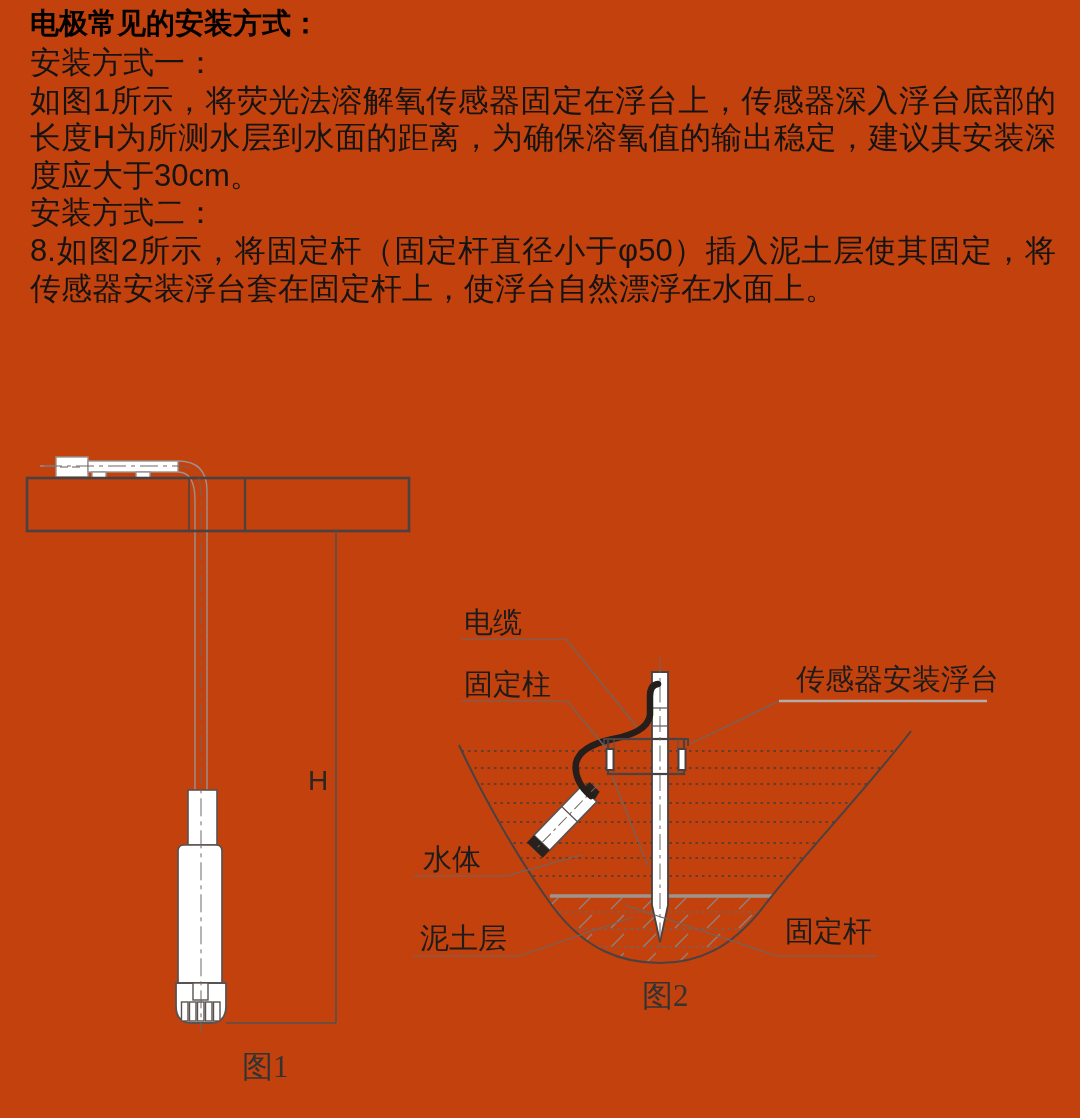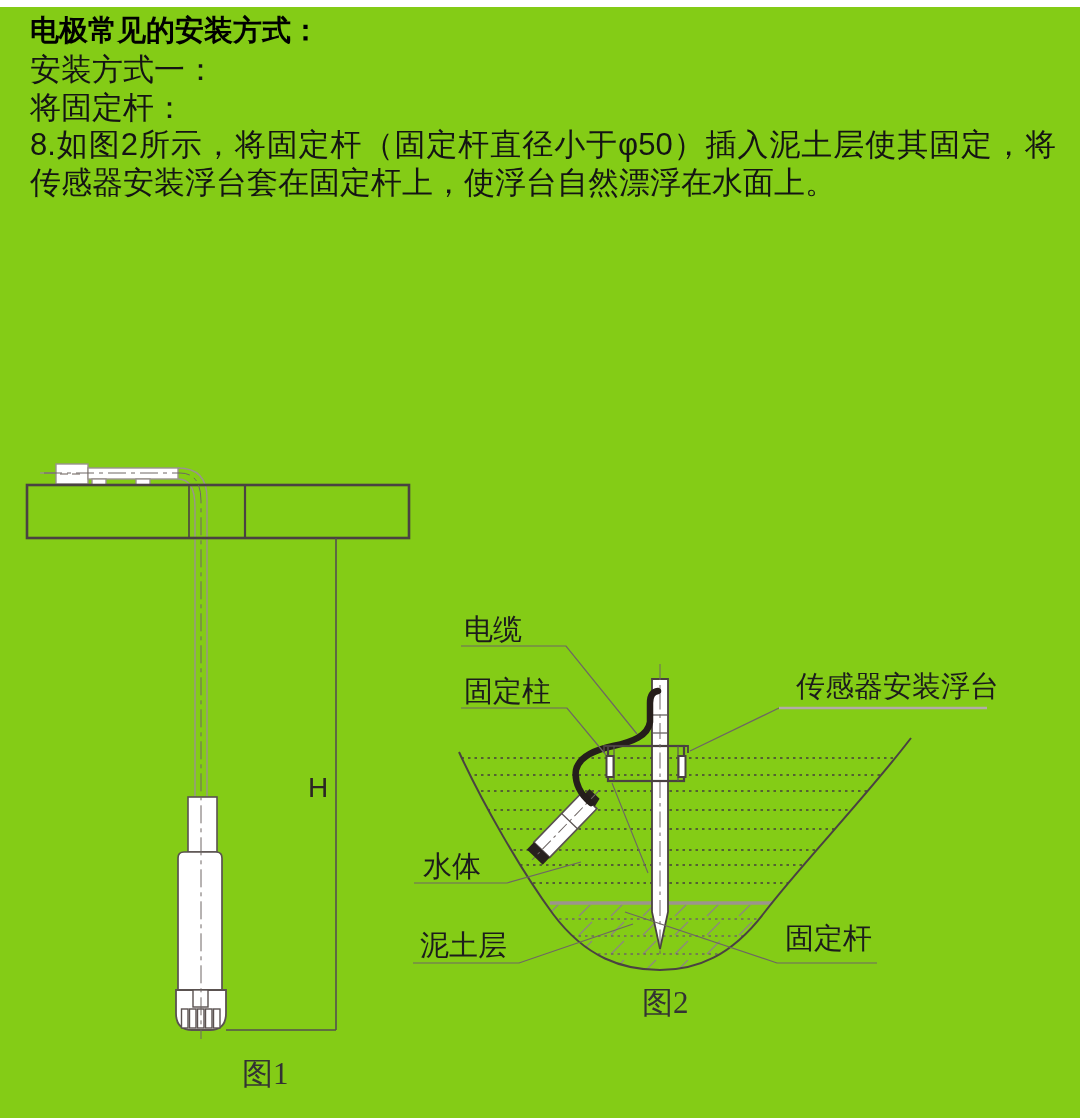--- a/index.html
+++ b/index.html
@@ -1,21 +1,21 @@
 <!DOCTYPE html>
 <html><head>
 <meta charset="utf-8">
 <style>
   html,body{margin:0;padding:0;background:#ffffff;}
   body{
     width:1080px;height:1118px;position:relative;overflow:hidden;
     font-family:"Liberation Sans","DejaVu Sans",sans-serif;
     -webkit-font-smoothing:antialiased;
   }
-  .page{position:absolute;inset:0;background:#84cc16;margin-top:7px;}
+  .page{position:absolute;inset:0;background:#c2410c;}
   .text-block{
     position:absolute;left:0;top:0;width:1080px;
     padding:2px 24px 0 30px;box-sizing:border-box;
   }
   .doc-title{
     font-size:29px;line-height:42px;font-weight:700;margin:0;color:#000;
   }
   .doc-par{
     font-size:31px;line-height:37.6px;margin:0;color:#141414;font-weight:500;
     text-align:justify;
@@ -26,21 +26,22 @@
   text.caption{font-size:31px;fill:#333;font-family:"Liberation Serif","DejaVu Serif",serif;}
 </style>
 </head>
 <body>
 
 <div class="page">
 
   <div class="text-block">
     <h1 class="doc-title">电极常见的安装方式：</h1>
     <p class="doc-par">安装方式一：</p>
-    <p class="doc-par">将固定杆：</p>
+    <p class="doc-par">如图1所示，将荧光法溶解氧传感器固定在浮台上，传感器深入浮台底部的长度H为所测水层到水面的距离，为确保溶氧值的输出稳定，建议其安装深度应大于30cm。</p>
+    <p class="doc-par">安装方式二：</p>
     <p class="doc-par">8.如图2所示，将固定杆（固定杆直径小于φ50）插入泥土层使其固定，将传感器安装浮台套在固定杆上，使浮台自然漂浮在水面上。</p>
   </div>
 
   <svg style="left:0;top:430px" width="430" height="688" viewBox="0 430 430 688">
 
     <g stroke="#9a938f" fill="#ffffff" stroke-width="1.4">
       <line x1="40" y1="466" x2="56" y2="466"></line>
       <rect x="56" y="457" width="32" height="20"></rect>
       <path d="M60,467 H84" fill="none" stroke-dasharray="8 4"></path>
       <rect x="88" y="461" width="90" height="11"></rect>

